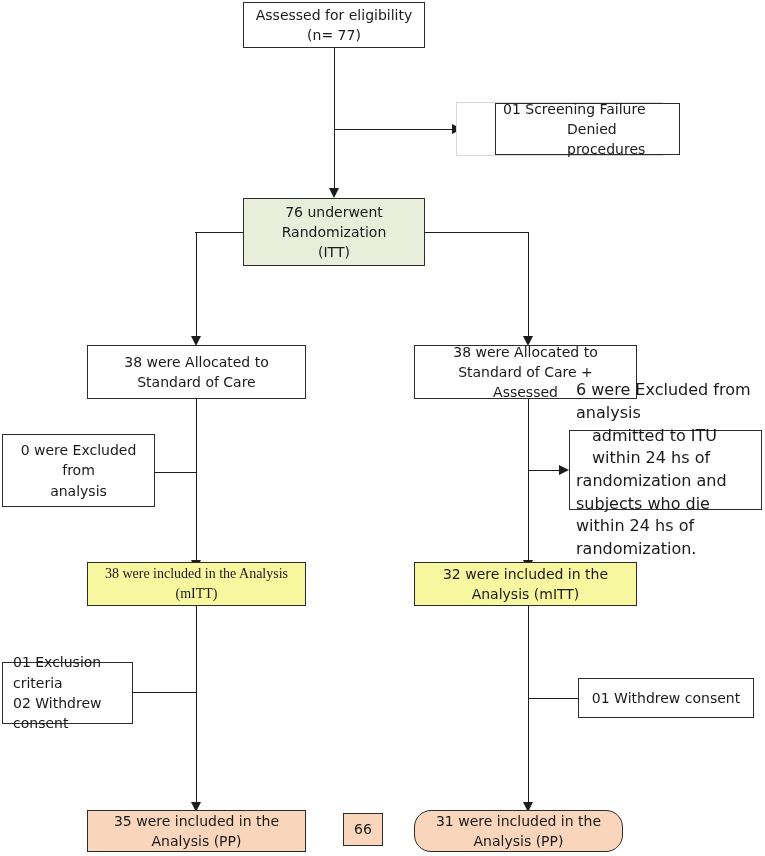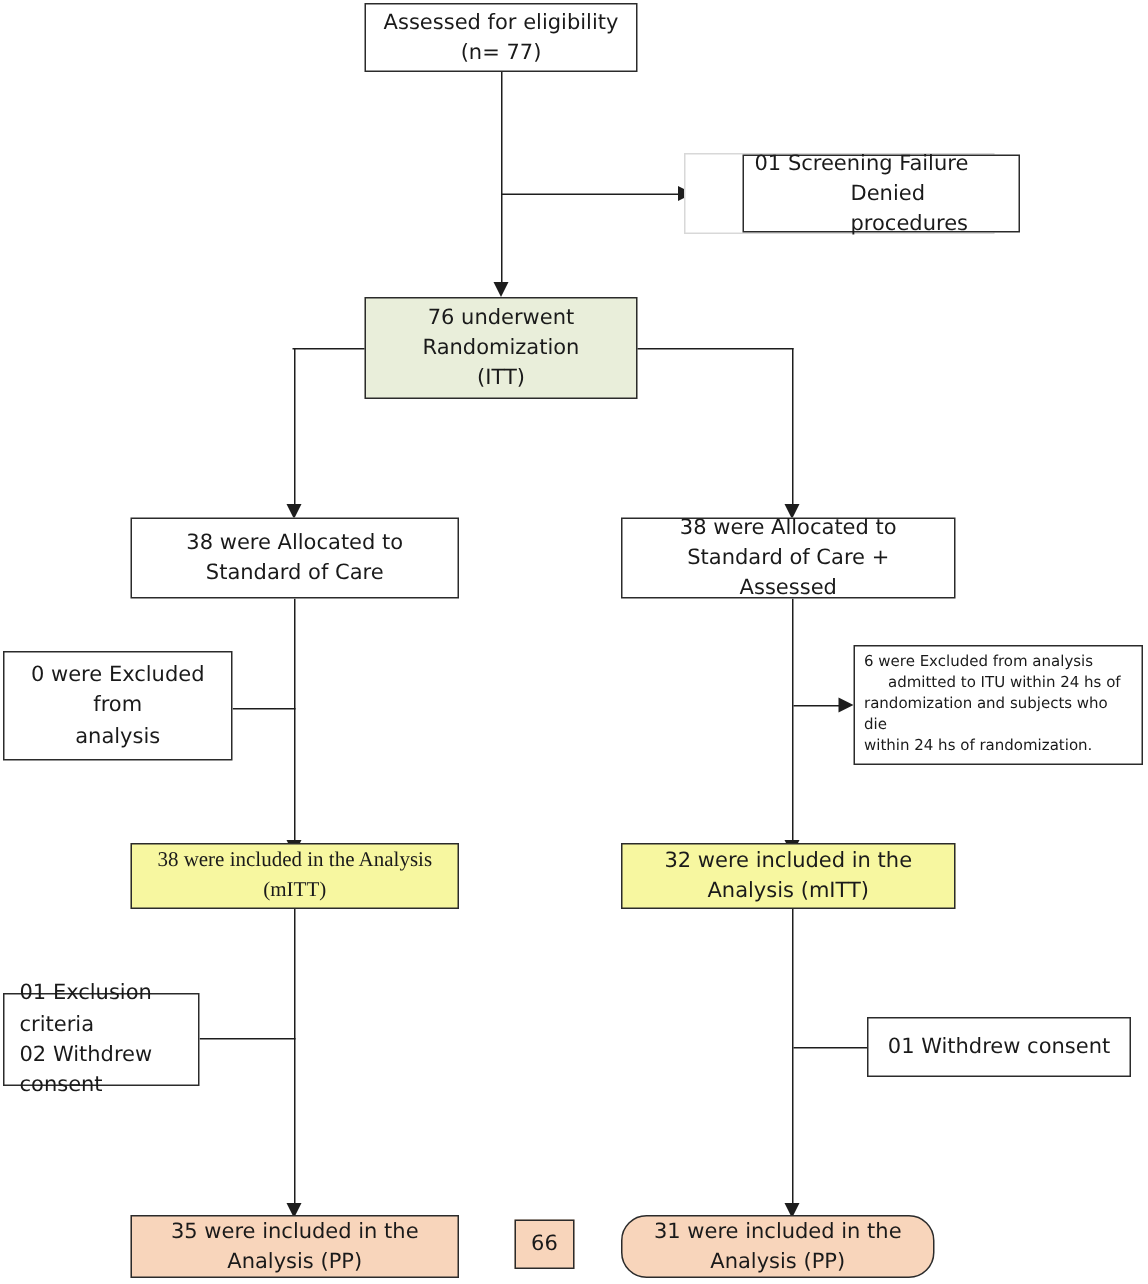--- a/index.html
+++ b/index.html
@@ -142,21 +142,21 @@
   <div class="arrow-down" style="left:523px;top:560px;"></div>
 
   <div class="node fill-white" style="left:2px;top:434px;width:153px;height:73px;">
     <span class="txt">
       <span>0 were Excluded from</span><br>
       <span>analysis</span>
     </span>
   </div>
   <div class="hline" style="left:155px;top:472px;width:42px;"></div>
 
-  <div class="node left-text fill-white" style="left:569px;top:430px;width:193px;height:80px;font-size:10px;line-height:1.42;padding:4px 6px;">
+  <div class="node left-text fill-white" style="left:569px;top:430px;width:193px;height:80px;font-size:16px;line-height:1.42;padding:4px 6px;">
     <span class="txt">
       <span>6 were Excluded from analysis</span><br>
       <span style="display:inline-block;padding-left:16px;">admitted to ITU within 24 hs of</span><br>
       <span>randomization and subjects who die</span><br>
       <span>within 24 hs of randomization.</span>
     </span>
   </div>
   <div class="hline" style="left:529px;top:470px;width:31px;"></div>
   <div class="arrow-right" style="left:559px;top:465px;"></div>
 

